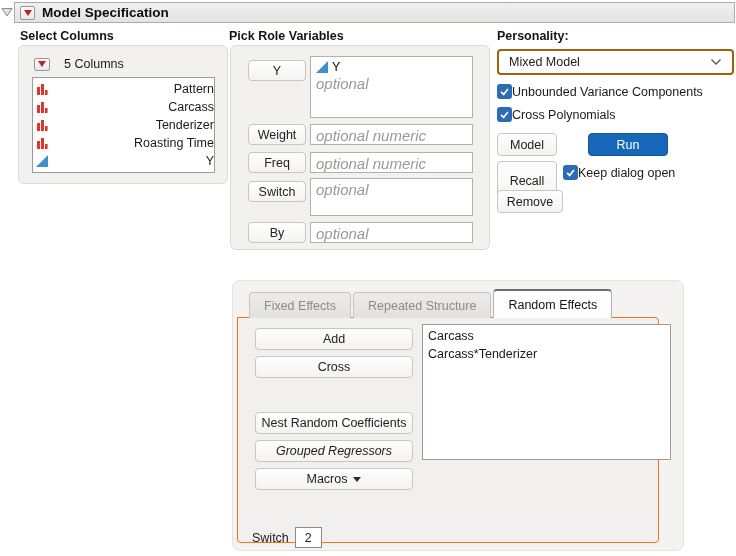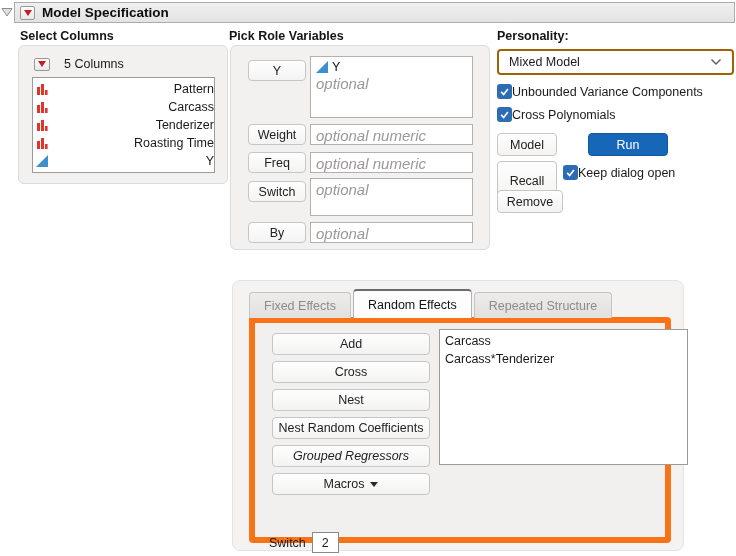--- a/index.html
+++ b/index.html
@@ -46,22 +46,22 @@
     border:1px solid #11579e;border-radius:4px;color:#ffffff;display:flex;align-items:center;justify-content:center;font-size:12.5px;}
   
   .cme-outer{position:absolute;left:232px;top:280px;width:452px;height:271px;
     background:#f4f3f2;border:1px solid #e5e3e1;border-radius:8px;}
   .tabs{position:absolute;left:16px;top:8px;display:flex;align-items:flex-end;gap:2px;z-index:2;}
   .tab{height:26px;margin-top:2px;padding:0 14px;display:flex;align-items:center;
     background:linear-gradient(#edecec,#e2e0de);border:1px solid #c6c4c2;border-bottom:none;
     border-radius:4px 4px 0 0;color:#8d8b89;font-size:12.5px;}
   .tab.active{height:29px;margin-top:0;background:#fdfdfd;border:1px solid #b5b3b1;
     border-top:2px solid #6e6c6a;border-bottom:none;color:#141414;}
-  .tab-content{position:absolute;left:16px;top:36px;width:422px;height:226px;
-    background:#f1f0ef;border:6px solid #f97316;border-radius:0 4px 4px 4px;z-index:1;}
+  .tab-content{position:absolute;left:4px;top:36px;width:422px;height:226px;
+    background:#f1f0ef;border:1px solid #f97316;border-radius:0 4px 4px 4px;z-index:1;}
   .effect-btn{position:absolute;left:17px;width:158px;height:22px;}
   .effects-list{position:absolute;left:184px;top:6px;width:249px;height:136px;padding:2px 0;}
   .effect-item{font-size:12.5px;padding:1px 5px;line-height:16px;}
   .degree-row{position:absolute;left:14px;top:209px;display:flex;align-items:center;gap:6px;font-size:12.5px;}
   .degree-input{width:27px;height:21px;background:#fff;border:1px solid #8b8987;
     display:flex;align-items:center;justify-content:center;font-size:12.5px;}
   .macros-tri{width:0;height:0;border-left:4px solid transparent;border-right:4px solid transparent;
     border-top:5px solid #2a2a2a;margin-left:6px;}
 </style>
 </head>
@@ -199,28 +199,27 @@
         </svg>
       </span>
     <span>Keep dialog open</span>
   </div>
   <div class="btn" style="position:absolute;left:497px;top:190px;width:66px;height:23px;">Remove</div>
 
   <div class="cme-outer">
 
     <div class="tabs">
       <div class="tab">Fixed Effects</div>
+      <div class="tab">Repeated Structure</div>
       <div class="tab active">Random Effects</div>
-      <div class="tab">Repeated Structure</div>
     </div>
 
     <div class="tab-content">
       <div class="btn effect-btn" style="top:10px;">Add</div>
       <div class="btn effect-btn" style="top:38px;">Cross</div>
-      <div class="btn effect-btn" style="top:66px;">Nest</div>
       <div class="btn effect-btn" style="top:94px;">Nest Random Coefficients</div>
       <div class="btn effect-btn" style="top:122px;font-style:italic;">Grouped Regressors</div>
       <div class="btn effect-btn" style="top:150px;">
         <span>Macros</span>
         <span class="macros-tri"></span>
       </div>
 
       <div class="listbox effects-list">
         <div class="effect-item">Carcass</div>
         <div class="effect-item">Carcass*Tenderizer</div>

